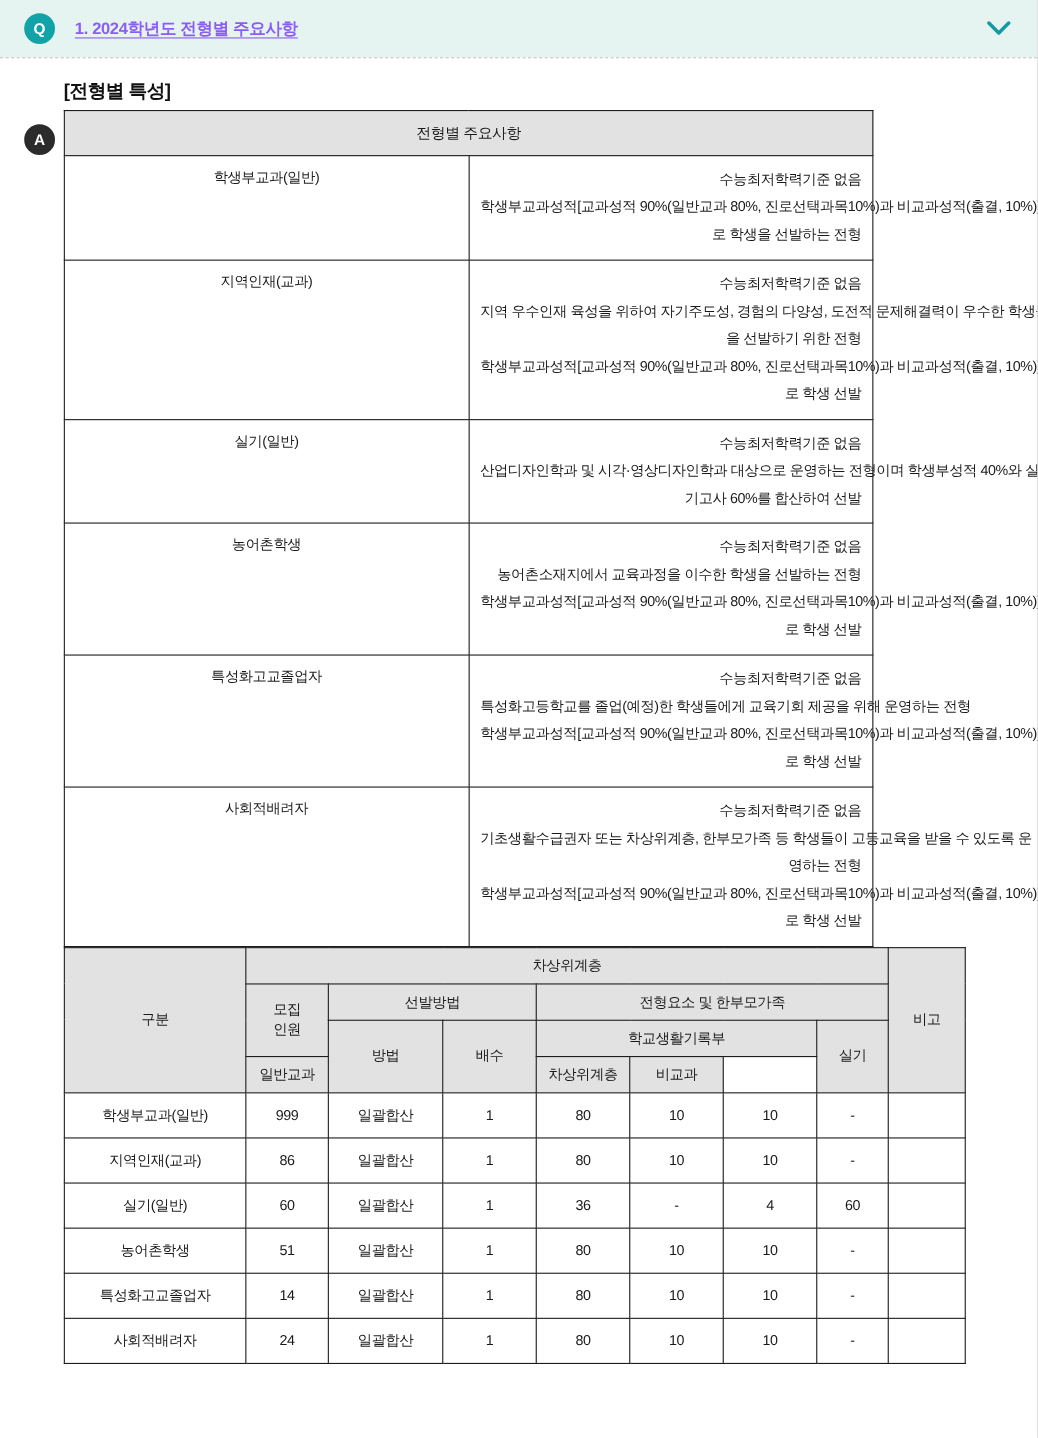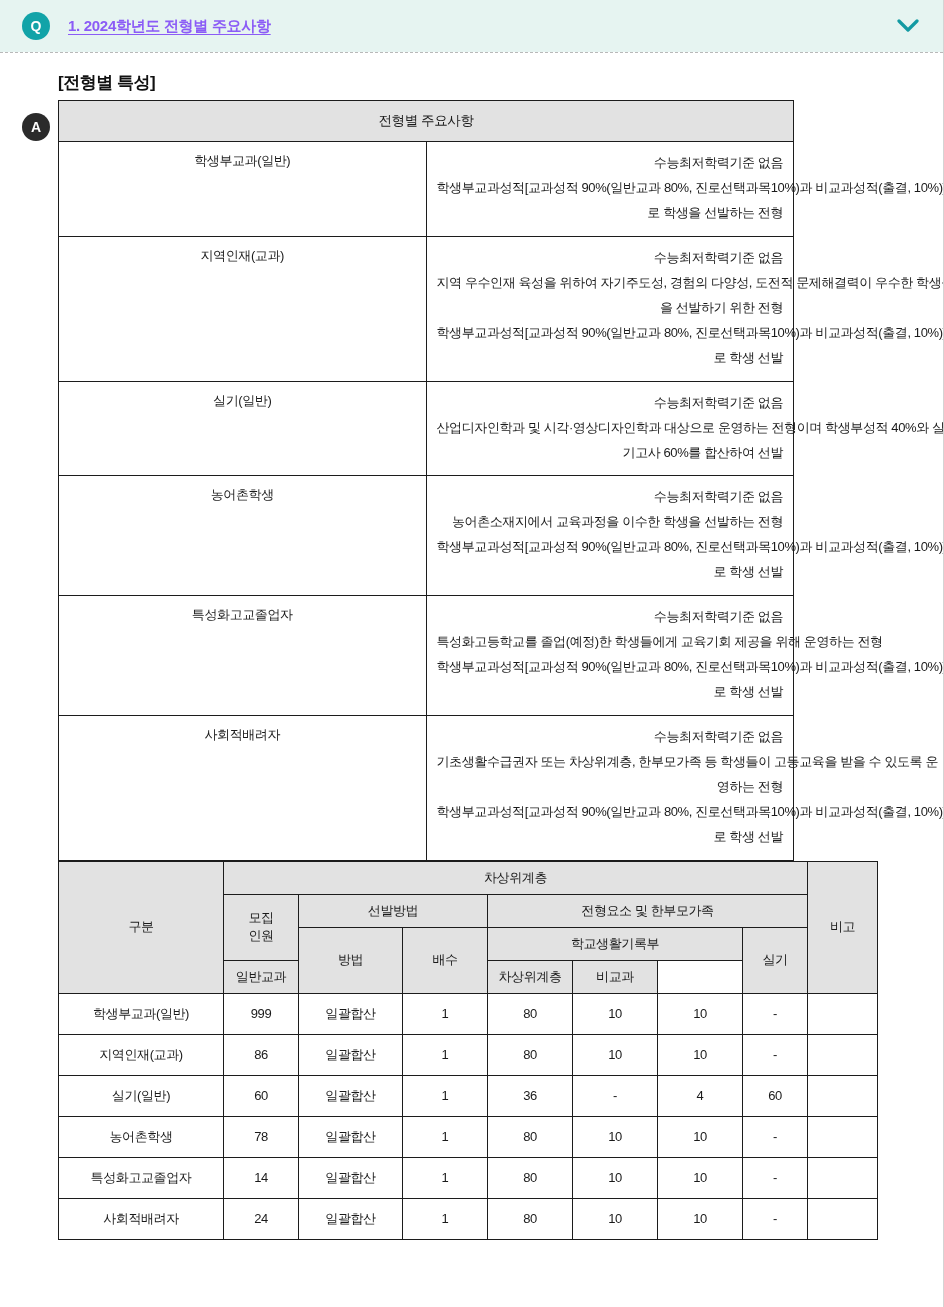--- a/index.html
+++ b/index.html
@@ -307,21 +307,21 @@
           <td class="row-cell">일괄합산</td>
           <td class="row-cell">1</td>
           <td class="row-cell">36</td>
           <td class="row-cell">-</td>
           <td class="row-cell">4</td>
           <td class="row-cell">60</td>
           <td class="row-cell"></td>
         </tr>
         <tr>
           <td class="row-cell">농어촌학생</td>
-          <td class="row-cell">78</td>
+          <td class="row-cell">51</td>
           <td class="row-cell">일괄합산</td>
           <td class="row-cell">1</td>
           <td class="row-cell">80</td>
           <td class="row-cell">10</td>
           <td class="row-cell">10</td>
           <td class="row-cell">-</td>
           <td class="row-cell"></td>
         </tr>
         <tr>
           <td class="row-cell">특성화고교졸업자</td>

